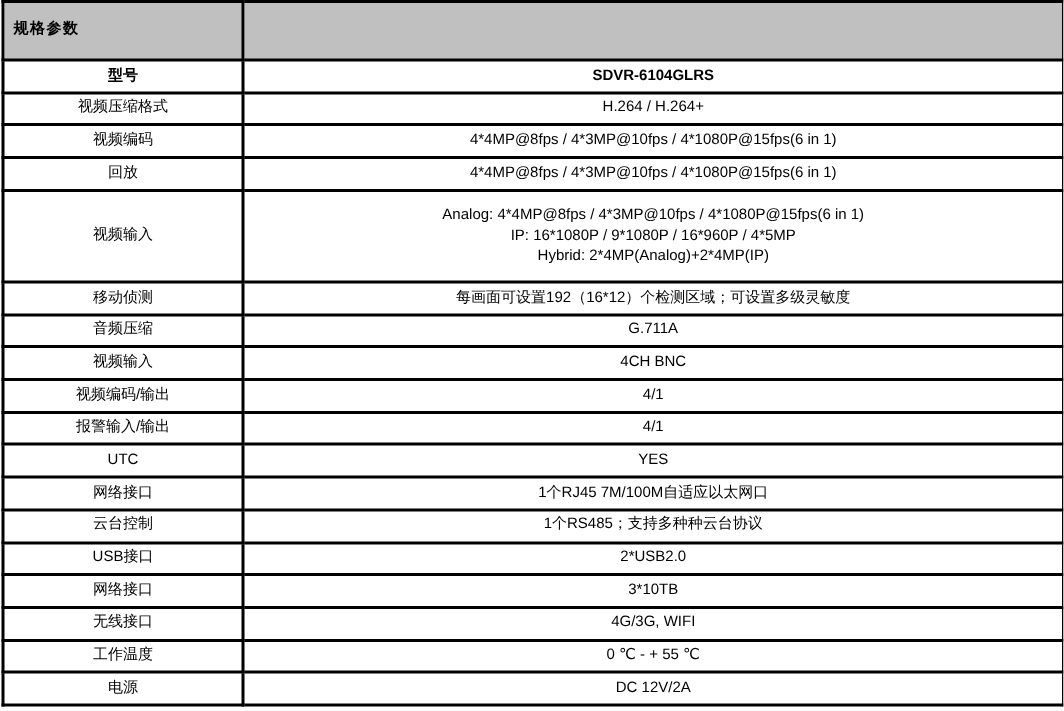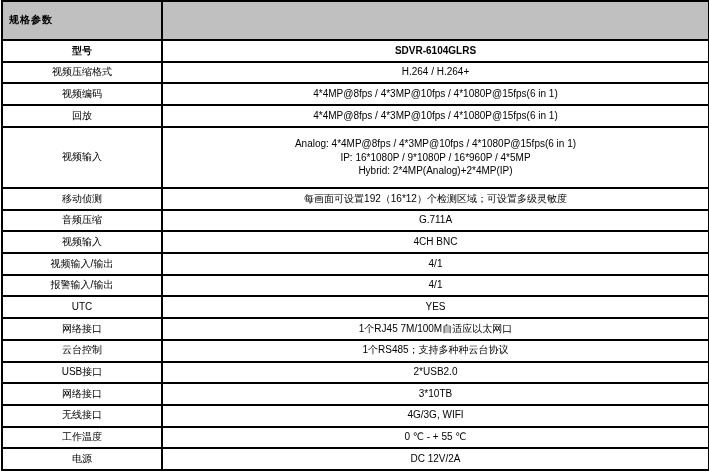--- a/index.html
+++ b/index.html
@@ -99,21 +99,21 @@
         </tr>
         <tr class="spec-row">
           <td class="label-cell">音频压缩</td>
           <td class="value-cell">G.711A</td>
         </tr>
         <tr class="spec-row">
           <td class="label-cell">视频输入</td>
           <td class="value-cell">4CH BNC</td>
         </tr>
         <tr class="spec-row">
-          <td class="label-cell">视频输入/输出</td>
+          <td class="label-cell">视频编码/输出</td>
           <td class="value-cell">4/1</td>
         </tr>
         <tr class="spec-row">
           <td class="label-cell">报警输入/输出</td>
           <td class="value-cell">4/1</td>
         </tr>
         <tr class="spec-row">
           <td class="label-cell">UTC</td>
           <td class="value-cell">YES</td>
         </tr>

